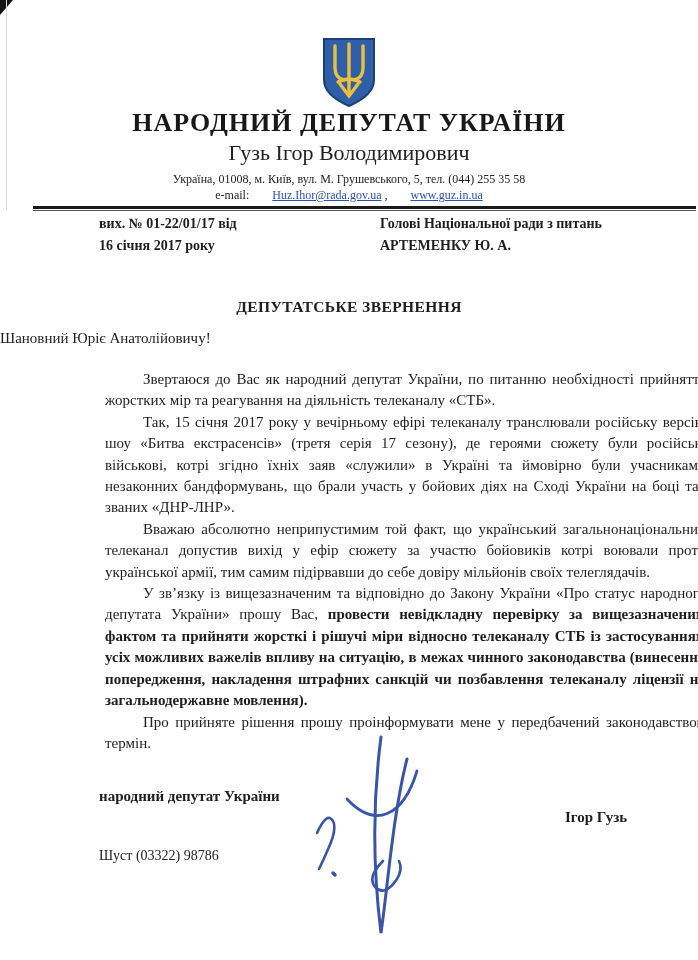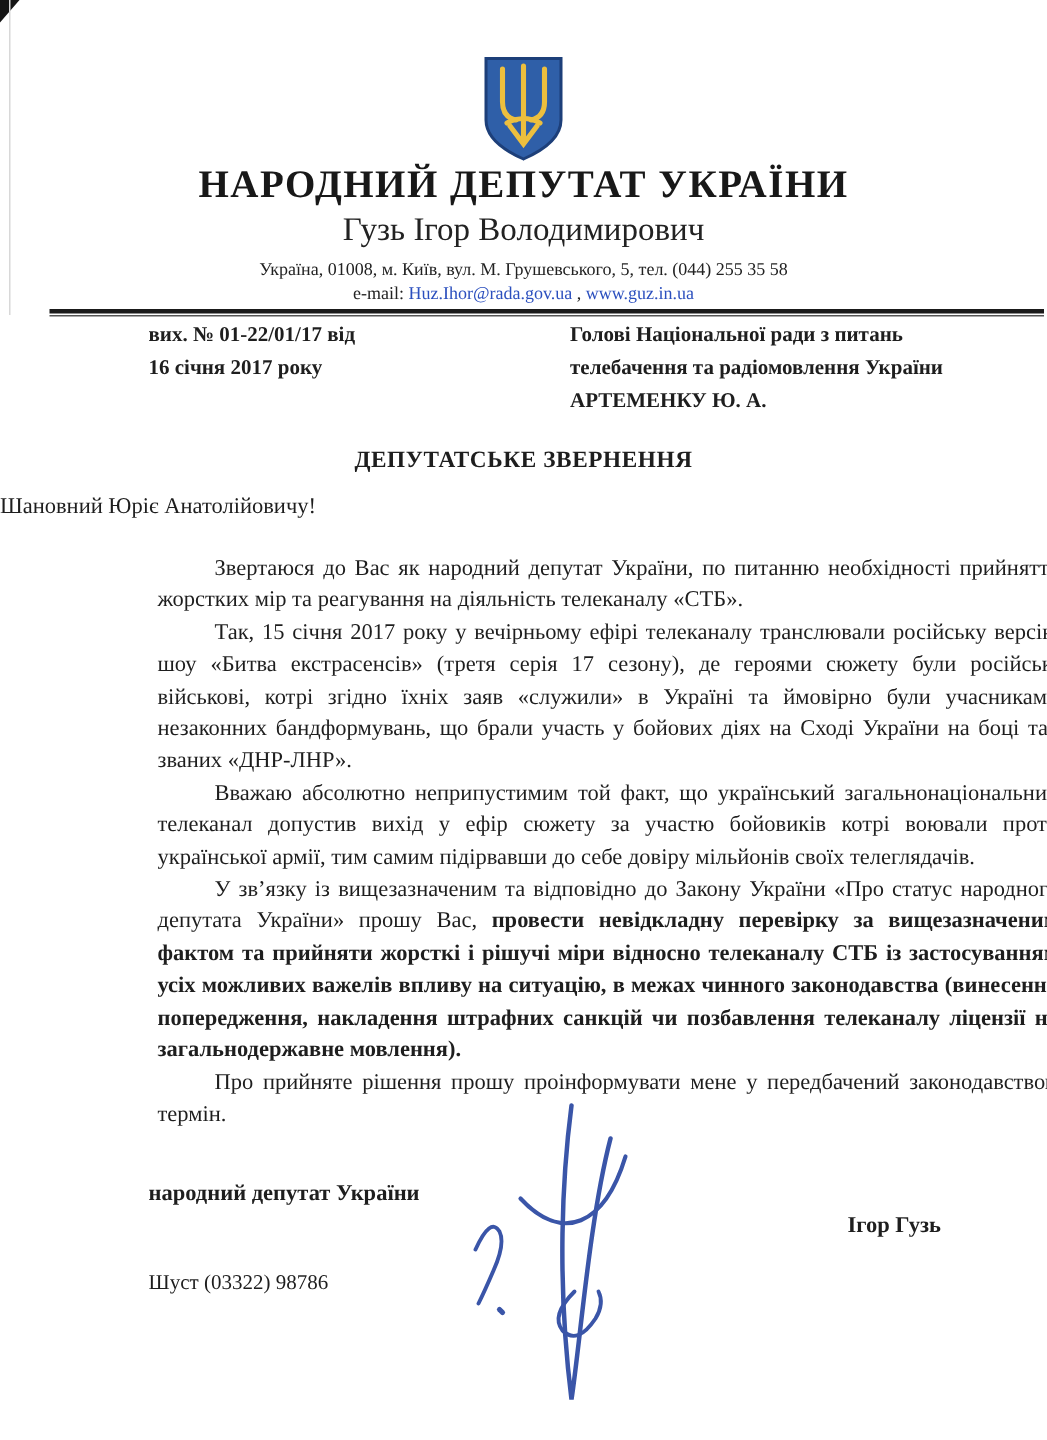--- a/index.html
+++ b/index.html
@@ -19,21 +19,21 @@
   }
   .edge-line{position:absolute;left:6px;top:0;width:1px;height:210px;background:#d8d8d8;}
   .emblem{position:absolute;left:50%;top:38px;transform:translateX(-50%);width:54px;height:70px;}
   .hdr-title{
     position:absolute;top:108px;left:0;width:100%;text-align:center;
     font-size:26px;font-weight:bold;letter-spacing:1px;color:#181818;
   }
   .hdr-name{position:absolute;top:140px;left:0;width:100%;text-align:center;font-size:22px;color:#222;}
   .hdr-address{position:absolute;top:172px;left:0;width:100%;text-align:center;font-size:12px;color:#222;}
   .hdr-email{position:absolute;top:188px;left:0;width:100%;text-align:center;font-size:12px;color:#222;}
-  .hdr-email a{color:var(--link-blue,#2b4fbe);cursor:pointer;}
+  .hdr-email a{color:var(--link-blue,#2b4fbe);text-decoration:underline;cursor:pointer;margin-left:20px;}
   .hdr-rule{position:absolute;top:206px;left:33px;right:2px;height:3px;background:#1a1a1a;}
   .hdr-rule:after{content:"";position:absolute;left:0;right:0;top:4px;height:1px;background:#555;}
   .ref-block{position:absolute;left:99px;top:213px;font-size:14px;font-weight:bold;line-height:22px;}
   .addressee{position:absolute;left:380px;top:213px;font-size:14px;font-weight:bold;line-height:22px;max-width:290px;}
   .doc-title{position:absolute;top:298px;left:0;width:100%;text-align:center;font-size:15.5px;font-weight:bold;letter-spacing:.4px;}
   .salutation{position:absolute;top:330px;left:0;width:100%;text-align:left;font-size:15px;}
   .body-text{position:absolute;left:62px;top:369px;width:601px;font-size:15px;line-height:21.4px;text-align:justify;margin-left:43px;}
   .body-text p{margin:0;text-indent:38px;}
   .bold{font-weight:bold;}
   .closing{position:absolute;left:99px;top:783px;font-size:15px;line-height:26px;}
@@ -71,21 +71,20 @@
     <a>Huz.Ihor@rada.gov.ua</a><span> , </span><a>www.guz.in.ua</a>
   </div>
   <div class="hdr-rule"></div>
 
   <div class="ref-block">
     <div>вих. № 01-22/01/17 від</div>
     <div>16 січня 2017 року</div>
   </div>
   <div class="addressee">
     <div>Голові Національної ради з питань</div>
-    <div>телебачення та радіомовлення України</div>
     <div>АРТЕМЕНКУ Ю. А.</div>
   </div>
 
   <div class="doc-title">ДЕПУТАТСЬКЕ ЗВЕРНЕННЯ</div>
   <div class="salutation">Шановний Юріє Анатолійовичу!</div>
 
   <div class="body-text">
     <p>Звертаюся до Вас як народний депутат України, по питанню необхідності прийняття жорстких мір та реагування на діяльність телеканалу «СТБ».</p>
     <p>Так, 15 січня 2017 року у вечірньому ефірі телеканалу транслювали російську версію шоу «Битва екстрасенсів» (третя серія 17 сезону), де героями сюжету були російські військові, котрі згідно їхніх заяв «служили» в Україні та ймовірно були учасниками незаконних бандформувань, що брали участь у бойових діях на Сході України на боці так званих «ДНР-ЛНР».</p>
     <p>Вважаю абсолютно неприпустимим той факт, що український загальнонаціональний телеканал допустив вихід у ефір сюжету за участю бойовиків котрі воювали проти української армії, тим самим підірвавши до себе довіру мільйонів своїх телеглядачів.</p>

